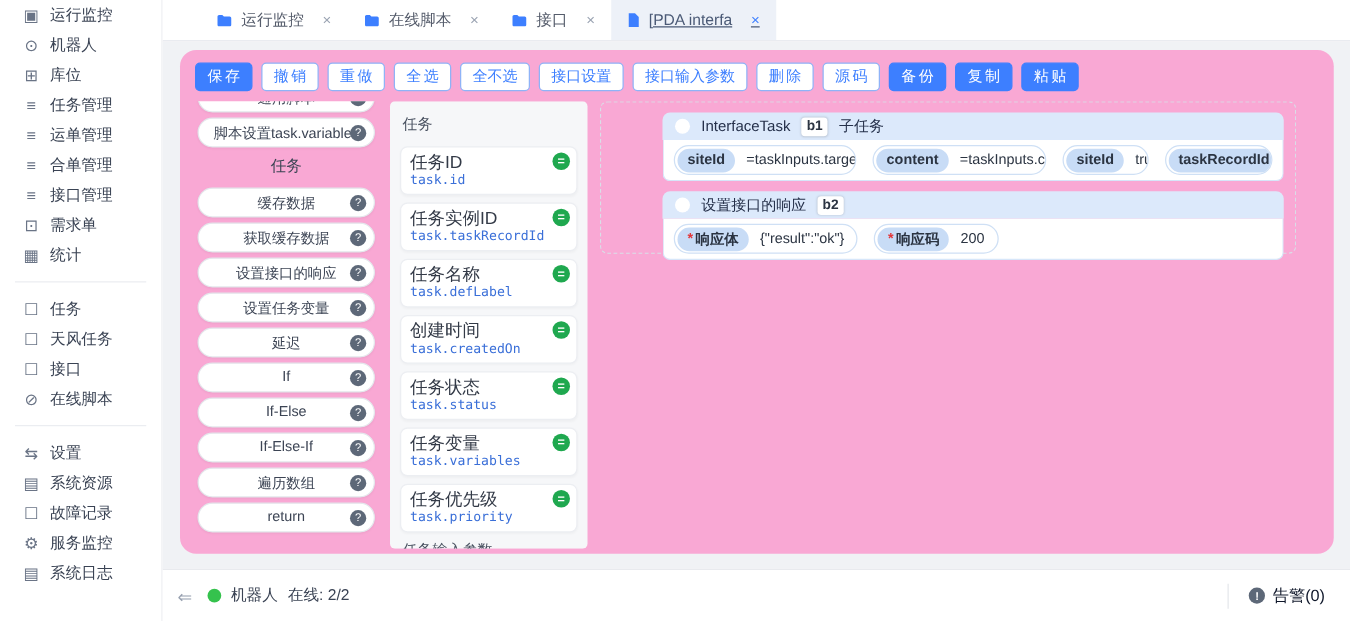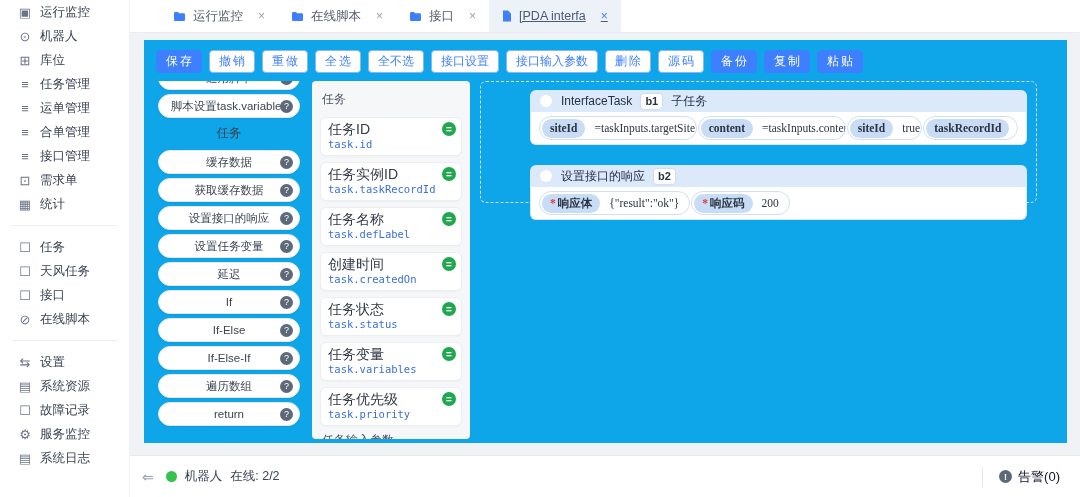--- a/index.html
+++ b/index.html
@@ -18,21 +18,21 @@
 
   
   .tabbar { height:33px; background:#fff; display:flex; align-items:stretch; padding-left:30px; border-bottom:1px solid #e9ebf0; }
   .tab { display:flex; align-items:center; gap:7px; padding:0 13px; font-size:12.5px; color:#555c6b; cursor:pointer; }
   .tab .close { color:#9aa3b2; font-size:12px; margin-left:8px; }
   .tab.active { background:#edf1f8; color:#4b5a76;text-decoration:underline; }
   .tab.active .close { color:#3d7fff; }
 
   
   .content { flex:1; overflow:hidden; padding:7px 13px 12px 14px; }
-  .editor-card { background:#0ea5e9; border-radius:0; height:403px; padding:10px 10px 4px 12px; display:flex; flex-direction:column; overflow:hidden; }
+  .editor-card { background:#f9a8d4; border-radius:13px; height:403px; padding:10px 10px 4px 12px; display:flex; flex-direction:column; overflow:hidden; }
 
   
   .toolbar { display:flex; gap:7px; margin-bottom:8px; flex:none; }
   .btn { height:23px; padding:0 9px; border-radius:4px; font-size:12px; display:flex; align-items:center; background:#fff; border:1px solid #8fb3f7; color:#3d7fff; cursor:pointer; white-space:nowrap; }
   .btn.solid { background:#3d7fff; border-color:#3d7fff; color:#fff; }
   .btn.sp2 { letter-spacing:2px; padding-right:7px; }
 
   
   .columns { display:flex; flex:1; overflow:hidden; gap:10px; }
 
@@ -47,26 +47,26 @@
   .taskcol { width:158px; min-width:158px; background:#f6f7f9; border-radius:4px; padding:6px 8px; overflow:hidden; }
   .tc-header { font-size:12px; color:#4a5261; margin:4px 0 9px 2px; }
   .tcard { background:#fff; border:1px solid #eceef2; border-radius:6px; padding:4px 7px; margin-bottom:6px; position:relative; box-shadow:0 1px 2px rgba(0,0,0,.03); cursor:grab; }
   .tcard .t { font-size:14px; color:#333a47; line-height:15px; }
   .tcard .c { font-size:10.5px; color:#3a6fd8; font-family:"DejaVu Sans Mono", monospace; line-height:14px; white-space:nowrap; overflow:hidden; }
   .tcard .eq { position:absolute; top:4px; right:5px; width:14px; height:14px; border-radius:50%; background:#1fa84f; color:#fff; font-size:10px; font-weight:bold; display:flex; align-items:center; justify-content:center; }
 
   
   .canvas { flex:1; overflow:hidden; padding-right:20px; }
   .drop { border:1px dashed #d9dee7; border-radius:6px; padding:8px 9px; height:122px; }
-  .block { margin-bottom:20px;padding-left:40px; }
+  .block { margin-bottom:8px;padding-left:40px; }
   .bheader { background:#dce9fb; border-radius:6px 6px 0 0; height:22px; display:flex; align-items:center; gap:9px; padding:0 10px; font-size:12px; color:#25304a; }
   .radio { width:12px; height:12px; border-radius:50%; background:#fff; cursor:pointer; }
   .bbadge { background:#fff; border-radius:3px; padding:0 4px; font-size:11px; font-weight:bold; color:#2b3442; box-shadow:0 0 2px rgba(0,0,0,.18); line-height:15px; }
   .btitle { font-weight:normal; }
-  .bbody { background:#fff; border:1px solid #d7e6f9; border-top:none; border-radius:0 0 6px 6px; padding:4px 8px; display:flex; gap:1px; align-items:center;font-family:Liberation Serif, serif; }
+  .bbody { background:#fff; border:1px solid #d7e6f9; border-top:none; border-radius:0 0 6px 6px; padding:4px 8px; display:flex; gap:13px; align-items:center; }
   .pill { display:flex; align-items:center; border:1px solid #cfe0f5; border-radius:14px; height:24px; background:#fff; overflow:hidden; }
   .pill .lab { background:#c8dcf6; border-radius:11px; height:19px; margin:2px; display:flex; align-items:center; padding:0 8px; font-size:11.5px; color:#2b3442; font-weight:bold; white-space:nowrap; }
   .pill .val { padding:0 10px 0 7px; font-size:11.5px; color:#2b3442; white-space:nowrap; min-width:16px; }
   .star { color:#e2373a; margin-right:2px; }
 
   
   .statusbar { height:42px; background:#fff; border-top:1px solid #e8eaee; display:flex; align-items:center; padding:0 20px 0 12px; flex:none; }
   .collapse { color:#98a1b0; font-size:14px; margin-right:12px; cursor:pointer; }
   .greendot { width:11px; height:11px; border-radius:50%; background:#35c24d; margin-right:8px; }
   .sb-text { font-size:12.5px; color:#3a4354; margin-right:8px; }

